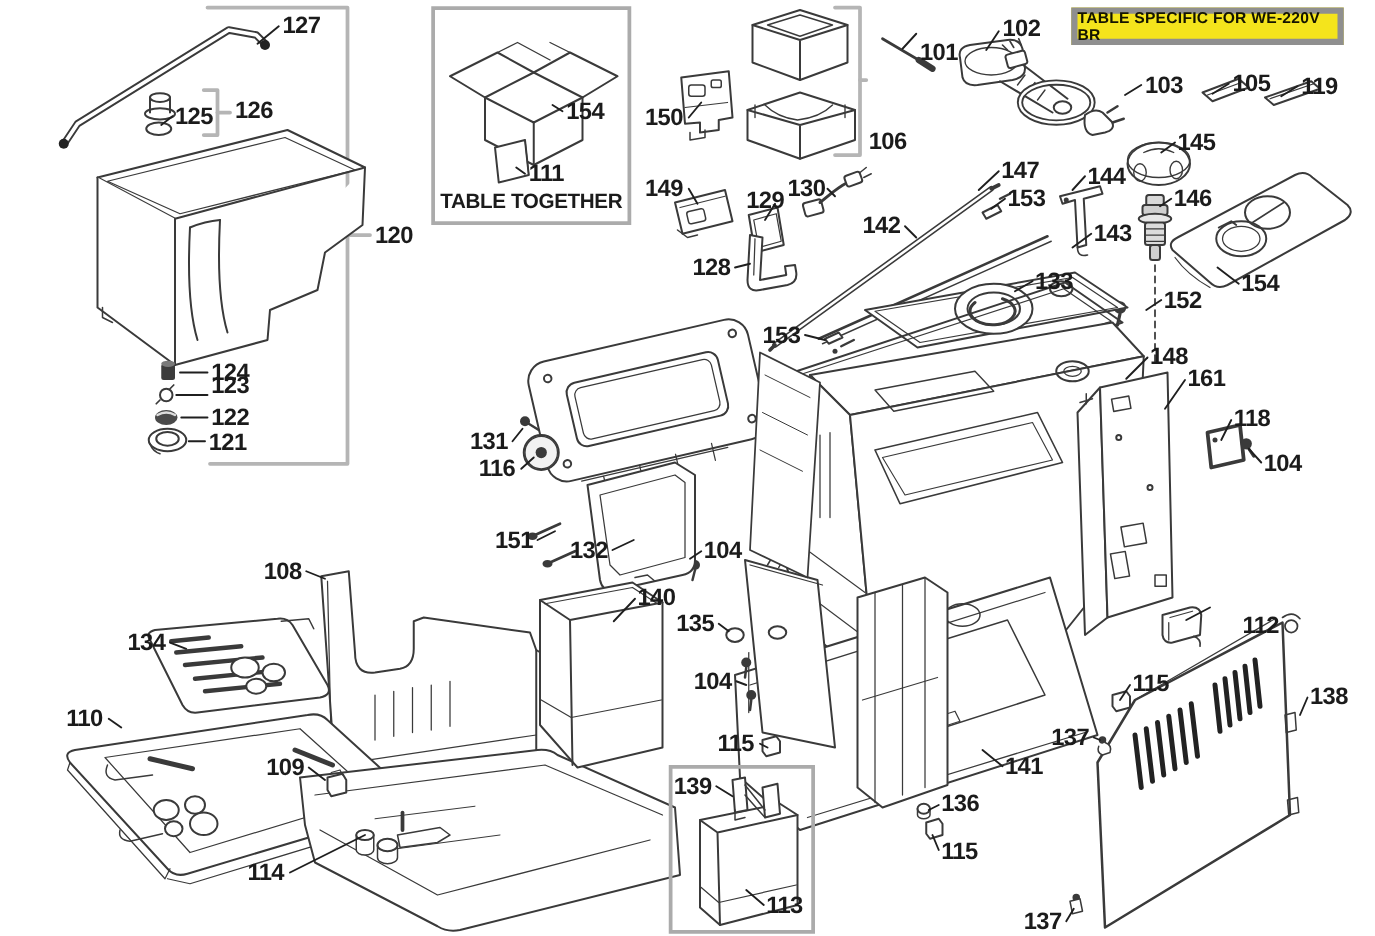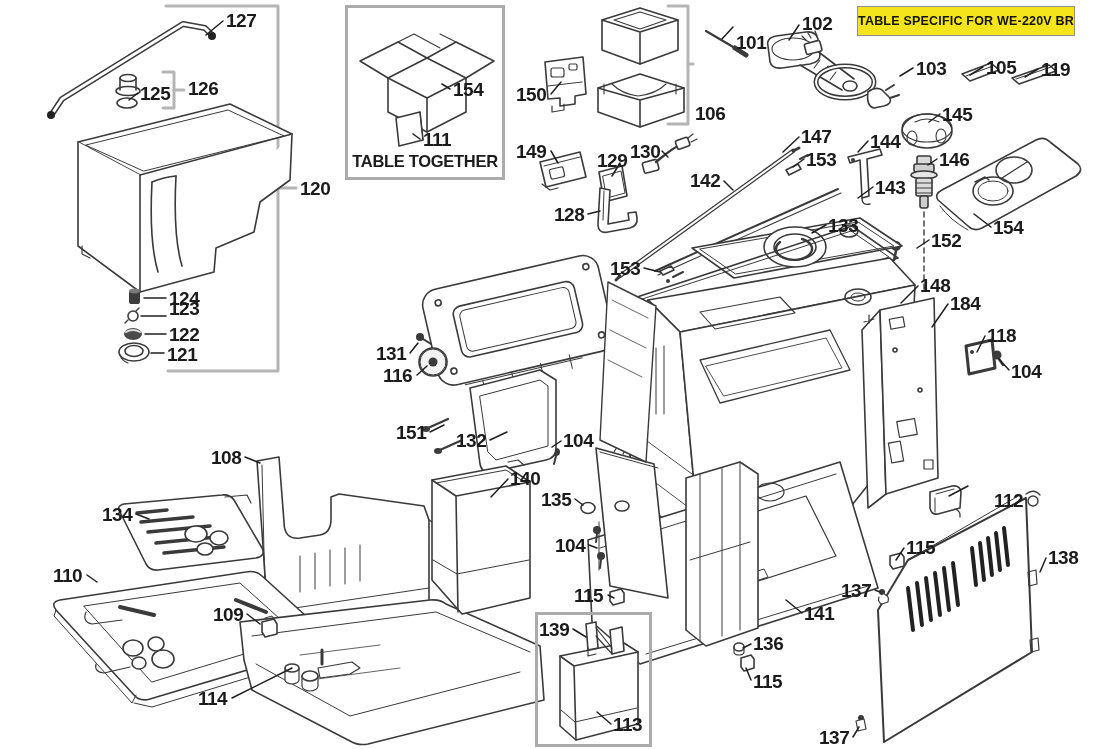--- a/index.html
+++ b/index.html
@@ -3,21 +3,21 @@
 <meta charset="utf-8">
 <style>
   html,body{margin:0;padding:0;background:#fff;}
   #stage{position:relative;width:1100px;height:749px;background:#ffffff;overflow:hidden;
          font-family:"Liberation Sans",sans-serif;}
   #art-svg,#leader-svg{position:absolute;left:0;top:0;}
   #leader-svg line{stroke:#1f1f1f;stroke-width:1.5;stroke-linecap:round;}
   .plabel{position:absolute;font:700 19px "Liberation Sans",sans-serif;color:#1b1b1b;
           letter-spacing:-0.5px;white-space:nowrap;}
   .banner{position:absolute;left:857px;top:6px;width:218px;height:30px;
-          border:1px solid #4d7c0f;box-sizing:border-box;display:flex;
+          border:5px solid #4d7c0f;box-sizing:border-box;display:flex;
           align-items:center;justify-content:center;}
   .banner span{font:700 12.5px "Liberation Sans",sans-serif;color:#141400;letter-spacing:0.2px;}
   .gray-box{position:absolute;border:3px solid #ababab;box-sizing:border-box;background:transparent;}
   #order-box{left:345px;top:5px;width:160px;height:175px;}
   #dreg-box{left:535px;top:612px;width:117px;height:135px;}
   #order-box .obox-label{position:absolute;left:0;right:0;bottom:6px;text-align:center;
           font:700 16.5px "Liberation Sans",sans-serif;color:#1b1b1b;letter-spacing:-0.3px;}
 </style>
 </head>
 <body>
@@ -535,21 +535,21 @@
       <div class="plabel" style="left: 801px; top: 126px; color: rgb(27, 27, 27);">147</div>
       <div class="plabel" style="left: 806px; top: 149px; color: rgb(27, 27, 27);">153</div>
       <div class="plabel" style="left: 870px; top: 131px; color: rgb(27, 27, 27);">144</div>
       <div class="plabel" style="left: 942px; top: 104px; color: rgb(27, 27, 27);">145</div>
       <div class="plabel" style="left: 939px; top: 149px; color: rgb(27, 27, 27);">146</div>
       <div class="plabel" style="left: 875px; top: 177px; color: rgb(27, 27, 27);">143</div>
       <div class="plabel" style="left: 828px; top: 215px; color: rgb(27, 27, 27);">133</div>
       <div class="plabel" style="left: 993px; top: 217px; color: rgb(27, 27, 27);">154</div>
       <div class="plabel" style="left: 931px; top: 230px; color: rgb(27, 27, 27);">152</div>
       <div class="plabel" style="left: 920px; top: 275px; color: rgb(27, 27, 27);">148</div>
-      <div class="plabel" style="left: 950px; top: 293px; color: rgb(27, 27, 27);">184</div>
+      <div class="plabel" style="left: 950px; top: 293px; color: rgb(27, 27, 27);">161</div>
       <div class="plabel" style="left: 987px; top: 325px; color: rgb(27, 27, 27);">118</div>
       <div class="plabel" style="left: 1011px; top: 361px; color: rgb(27, 27, 27);">104</div>
       <div class="plabel" style="left: 610px; top: 258px; color: rgb(27, 27, 27);">153</div>
       <div class="plabel" style="left: 376px; top: 343px; color: rgb(27, 27, 27);">131</div>
       <div class="plabel" style="left: 383px; top: 365px; color: rgb(27, 27, 27);">116</div>
       <div class="plabel" style="left: 396px; top: 422px; color: rgb(27, 27, 27);">151</div>
       <div class="plabel" style="left: 456px; top: 430px; color: rgb(27, 27, 27);">132</div>
       <div class="plabel" style="left: 563px; top: 430px; color: rgb(27, 27, 27);">104</div>
       <div class="plabel" style="left: 211px; top: 447px; color: rgb(27, 27, 27);">108</div>
       <div class="plabel" style="left: 102px; top: 504px; color: rgb(27, 27, 27);">134</div>

